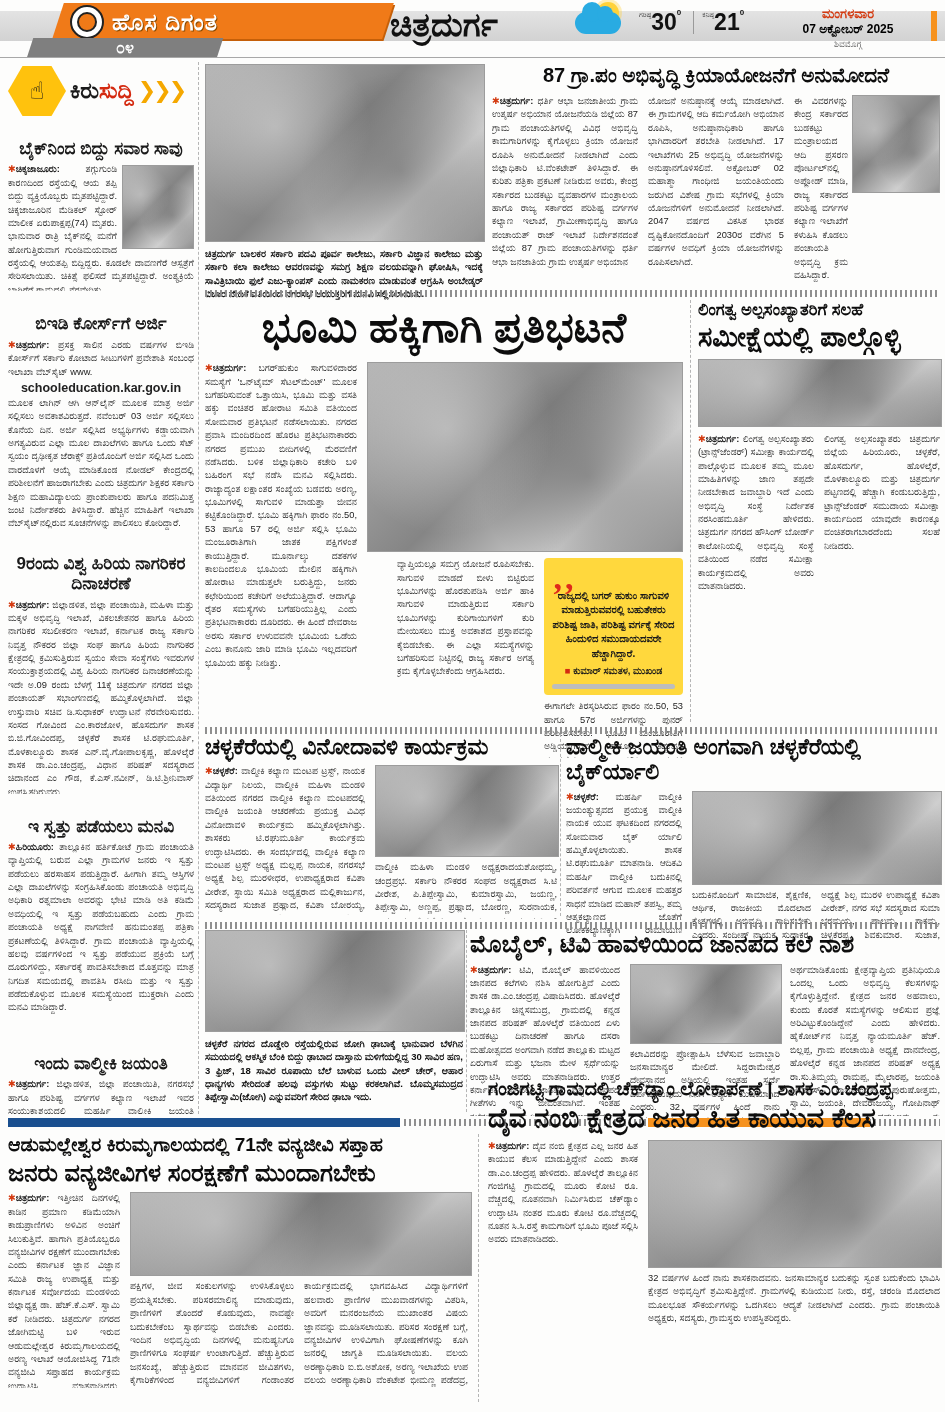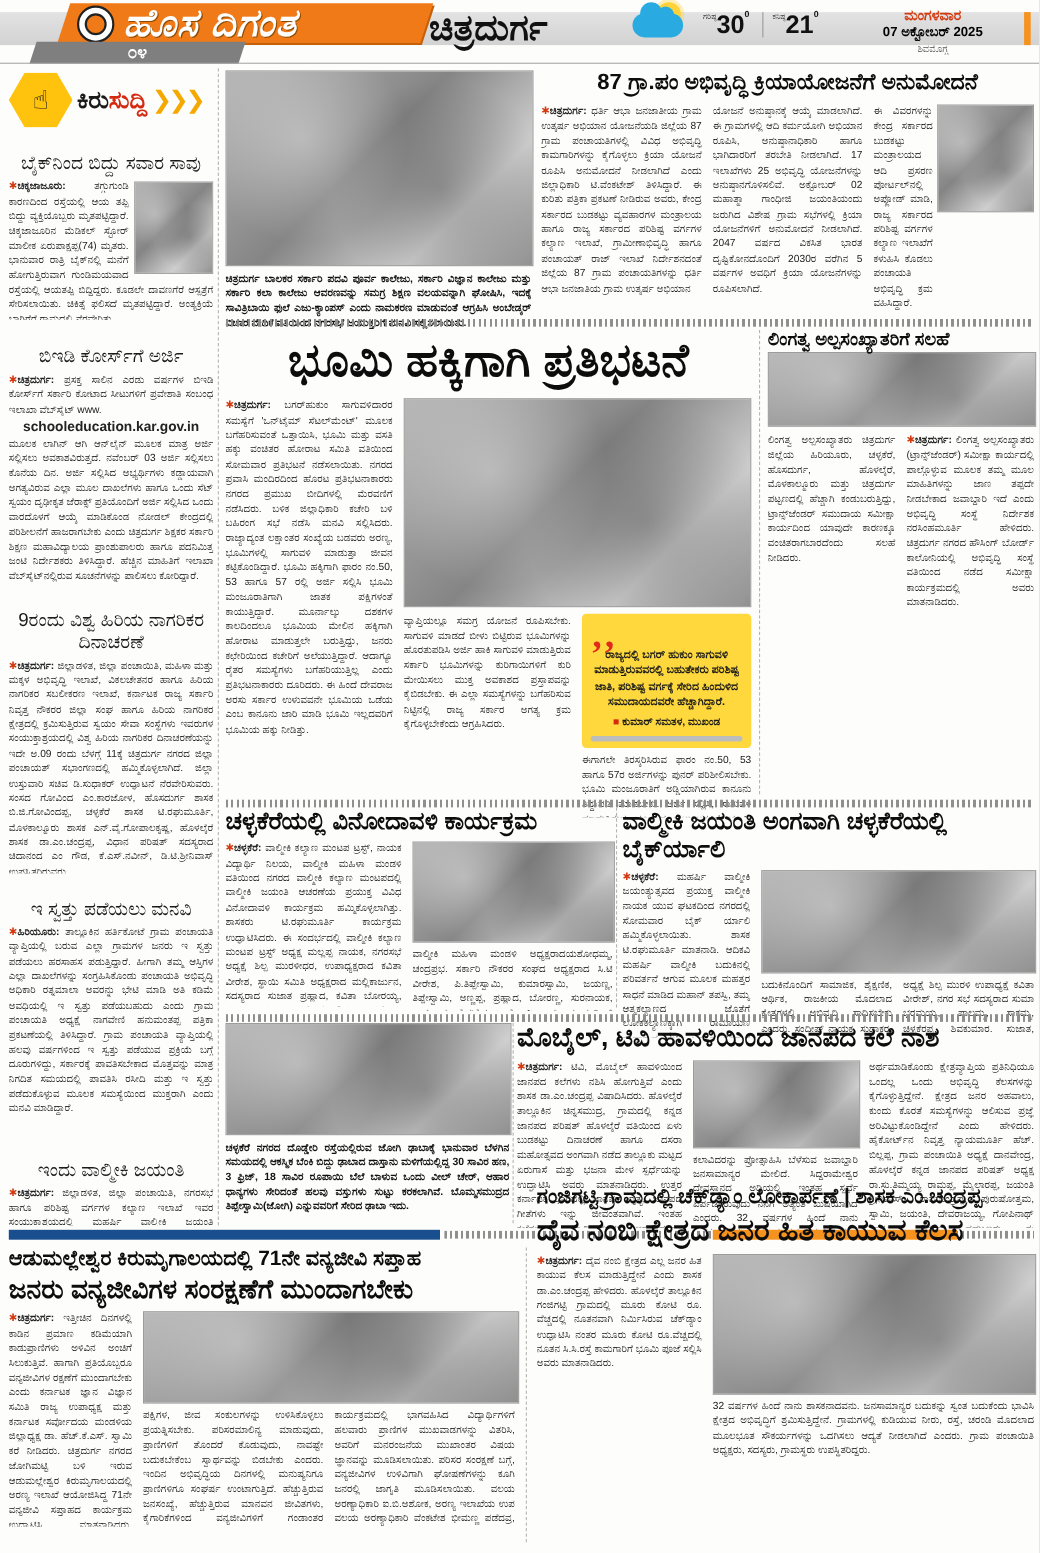--- a/index.html
+++ b/index.html
@@ -9,22 +9,22 @@
   
   .hdr-grayband{position:absolute;left:0;top:11px;width:945px;height:30px;
      background:linear-gradient(#e3e3e3,#d2d2d2);}
   .hdr-orange{position:absolute;left:58px;top:3px;width:330px;height:36px;background:#f07a18;
      transform:skewX(-18deg);box-shadow:2px 2px 0 #c55f08;}
   .hdr-logo-line{position:absolute;left:70px;top:4px;width:330px;height:36px;display:flex;
      align-items:center;gap:8px;}
   .logo-circle{width:30px;height:30px;border-radius:50%;background:#fff;border:2px solid #222;
      display:flex;align-items:center;justify-content:center;}
   .logo-inner{width:16px;height:16px;border-radius:50%;background:#f07a18;border:2px solid #222;}
-  .paper-name{font-size:35px;font-weight:bold;color:#fff;letter-spacing:1px;
-     text-shadow:1px 1px 0 #8a4a00;font-style:italic;}
+  .paper-name{font-size:23px;font-weight:bold;color:#fff;letter-spacing:1px;
+     text-shadow:1px 1px 0 #8a4a00;}
   .hdr-gray-par{position:absolute;left:30px;top:38px;width:190px;height:20px;background:#7f7f7f;
      transform:skewX(-18deg);display:flex;align-items:center;justify-content:center;}
   .page-num{color:#fff;font-size:16px;font-weight:bold;transform:skewX(18deg);}
   .edition-title{position:absolute;left:390px;top:6px;font-size:33px;font-weight:900;color:#111;}
   .weather{position:absolute;left:555px;top:2px;display:flex;align-items:center;}
   .sun{position:absolute;left:42px;top:0;width:22px;height:22px;border-radius:50%;background:#ffd23a;
      box-shadow:0 0 0 3px rgba(255,210,58,.35);}
   .cloud{position:absolute;left:20px;top:10px;width:46px;height:22px;background:#29abe2;
      border-radius:12px;}
   .cloud:before{content:"";position:absolute;left:7px;top:-10px;width:20px;height:20px;
@@ -60,21 +60,21 @@
   .kicker{font-weight:900;color:#0d0d0d;line-height:1.2;}
   
   #leftcol{position:absolute;left:8px;top:62px;width:186px;height:1052px;overflow:hidden;}
   .badge-row{display:flex;align-items:center;gap:4px;margin:4px 0 8px 0;}
   .hex{width:58px;height:50px;background:#ffc20d;
      clip-path:polygon(25% 0,75% 0,100% 50%,75% 100%,25% 100%,0 50%);
      display:flex;align-items:center;justify-content:center;font-size:24px;}
   .badge-title{font-size:22px;font-weight:900;}
   .badge-red{color:#d42a10;}
   .badge-chev{color:#f5a800;font-size:22px;font-weight:900;letter-spacing:-3px;}
-  .brief-h{font-size:17px;font-weight:400;text-align:center;line-height:1.2;margin:23px 0 4px 0;}
+  .brief-h{font-size:17px;font-weight:700;text-align:center;line-height:1.2;margin:23px 0 4px 0;}
   .brief-photo{float:right;width:70px;height:82px;margin:2px 0 2px 5px;}
   .url{display:block;text-align:center;font-weight:bold;font-size:12.5px;margin:0 0;}
   
   #tphoto{position:absolute;left:205px;top:64px;width:278px;}
   #tphoto .photo{width:278px;height:176px;}
   #tphoto .caption{margin-top:5px;height:66px;overflow:hidden;}
   #art87{position:absolute;left:492px;top:64px;width:448px;}
   #art87 .art-head{font-size:20px;margin-bottom:8px;}
   .cols{display:flex;gap:10px;}
   
@@ -232,46 +232,47 @@
   <div id="mainart">
     <div class="art-head">ಭೂಮಿ ಹಕ್ಕಿಗಾಗಿ ಪ್ರತಿಭಟನೆ</div>
     <div class="cols">
       <div class="body-txt" style="width:152px;height:352px;">
         <span class="star">✱</span><span class="dateline">ಚಿತ್ರದುರ್ಗ:</span>
         <span>ಬಗರ್‌ಹುಕುಂ ಸಾಗುವಳಿದಾರರ ಸಮಸ್ಯೆಗೆ 'ಒನ್‌ಟೈಮ್ ಸೆಟಲ್‌ಮೆಂಟ್' ಮೂಲಕ ಬಗೆಹರಿಸುವಂತೆ ಒತ್ತಾಯಿಸಿ, ಭೂಮಿ ಮತ್ತು ವಸತಿ ಹಕ್ಕು ವಂಚಿತರ ಹೋರಾಟ ಸಮಿತಿ ವತಿಯಿಂದ ಸೋಮವಾರ ಪ್ರತಿಭಟನೆ ನಡೆಸಲಾಯಿತು. ನಗರದ ಪ್ರವಾಸಿ ಮಂದಿರದಿಂದ ಹೊರಟ ಪ್ರತಿಭಟನಾಕಾರರು ನಗರದ ಪ್ರಮುಖ ಬೀದಿಗಳಲ್ಲಿ ಮೆರವಣಿಗೆ ನಡೆಸಿದರು. ಬಳಿಕ ಜಿಲ್ಲಾಧಿಕಾರಿ ಕಚೇರಿ ಬಳಿ ಬಹಿರಂಗ ಸಭೆ ನಡೆಸಿ ಮನವಿ ಸಲ್ಲಿಸಿದರು. ರಾಜ್ಯಾದ್ಯಂತ ಲಕ್ಷಾಂತರ ಸಂಖ್ಯೆಯ ಬಡವರು ಅರಣ್ಯ, ಭೂಮಿಗಳಲ್ಲಿ ಸಾಗುವಳಿ ಮಾಡುತ್ತಾ ಜೀವನ ಕಟ್ಟಿಕೊಂಡಿದ್ದಾರೆ. ಭೂಮಿ ಹಕ್ಕಿಗಾಗಿ ಫಾರಂ ನಂ.50, 53 ಹಾಗೂ 57 ರಲ್ಲಿ ಅರ್ಜಿ ಸಲ್ಲಿಸಿ ಭೂಮಿ ಮಂಜೂರಾತಿಗಾಗಿ ಜಾತಕ ಪಕ್ಷಿಗಳಂತೆ ಕಾಯುತ್ತಿದ್ದಾರೆ. ಮೂರ್ನಾಲ್ಕು ದಶಕಗಳ ಕಾಲದಿಂದಲೂ ಭೂಮಿಯ ಮೇಲಿನ ಹಕ್ಕಿಗಾಗಿ ಹೋರಾಟ ಮಾಡುತ್ತಲೇ ಬರುತ್ತಿದ್ದು, ಜನರು ಕಛೇರಿಯಿಂದ ಕಚೇರಿಗೆ ಅಲೆಯುತ್ತಿದ್ದಾರೆ. ಆದಾಗ್ಯೂ ರೈತರ ಸಮಸ್ಯೆಗಳು ಬಗೆಹರಿಯುತ್ತಿಲ್ಲ ಎಂದು ಪ್ರತಿಭಟನಾಕಾರರು ದೂರಿದರು. ಈ ಹಿಂದೆ ದೇವರಾಜ ಅರಸು ಸರ್ಕಾರ ಉಳುವವನೇ ಭೂಮಿಯ ಒಡೆಯ ಎಂಬ ಕಾನೂನು ಜಾರಿ ಮಾಡಿ ಭೂಮಿ ಇಲ್ಲದವರಿಗೆ ಭೂಮಿಯ ಹಕ್ಕು ನೀಡಿತ್ತು.</span>
       </div>
       <div style="width:316px;">
         <div id="mainphoto" class="photo"></div>
         <div class="cols" style="margin-top:6px;">
-          <div class="body-txt" style="width:152px;height:152px;">ವ್ಯಾಪ್ತಿಯಲ್ಲೂ ಸಮಗ್ರ ಯೋಜನೆ ರೂಪಿಸಬೇಕು. ಸಾಗುವಳಿ ಮಾಡದೆ ಬೀಳು ಬಿಟ್ಟಿರುವ ಭೂಮಿಗಳನ್ನು ಹೊರತುಪಡಿಸಿ ಅರ್ಜಿ ಹಾಕಿ ಸಾಗುವಳಿ ಮಾಡುತ್ತಿರುವ ಸರ್ಕಾರಿ ಭೂಮಿಗಳನ್ನು ಕುರಿಗಾಯಿಗಳಿಗೆ ಕುರಿ ಮೇಯಿಸಲು ಮುಕ್ತ ಅವಕಾಶದ ಪ್ರಸ್ತಾಪವನ್ನು ಕೈಬಿಡಬೇಕು. ಈ ಎಲ್ಲಾ ಸಮಸ್ಯೆಗಳನ್ನು ಬಗೆಹರಿಸುವ ನಿಟ್ಟಿನಲ್ಲಿ ರಾಜ್ಯ ಸರ್ಕಾರ ಅಗತ್ಯ ಕ್ರಮ ಕೈಗೊಳ್ಳಬೇಕೆಂದು ಆಗ್ರಹಿಸಿದರು.</div>
+          <div class="body-txt" style="width:152px;height:152px;margin-left:30px;">ವ್ಯಾಪ್ತಿಯಲ್ಲೂ ಸಮಗ್ರ ಯೋಜನೆ ರೂಪಿಸಬೇಕು. ಸಾಗುವಳಿ ಮಾಡದೆ ಬೀಳು ಬಿಟ್ಟಿರುವ ಭೂಮಿಗಳನ್ನು ಹೊರತುಪಡಿಸಿ ಅರ್ಜಿ ಹಾಕಿ ಸಾಗುವಳಿ ಮಾಡುತ್ತಿರುವ ಸರ್ಕಾರಿ ಭೂಮಿಗಳನ್ನು ಕುರಿಗಾಯಿಗಳಿಗೆ ಕುರಿ ಮೇಯಿಸಲು ಮುಕ್ತ ಅವಕಾಶದ ಪ್ರಸ್ತಾಪವನ್ನು ಕೈಬಿಡಬೇಕು. ಈ ಎಲ್ಲಾ ಸಮಸ್ಯೆಗಳನ್ನು ಬಗೆಹರಿಸುವ ನಿಟ್ಟಿನಲ್ಲಿ ರಾಜ್ಯ ಸರ್ಕಾರ ಅಗತ್ಯ ಕ್ರಮ ಕೈಗೊಳ್ಳಬೇಕೆಂದು ಆಗ್ರಹಿಸಿದರು.</div>
           <div style="width:154px;">
             <div class="quote-box">
               <div class="quote-mark">‚‚</div>
               <div class="quote-txt">ರಾಜ್ಯದಲ್ಲಿ ಬಗರ್ ಹುಕುಂ ಸಾಗುವಳಿ ಮಾಡುತ್ತಿರುವವರಲ್ಲಿ ಬಹುತೇಕರು ಪರಿಶಿಷ್ಟ ಜಾತಿ, ಪರಿಶಿಷ್ಟ ವರ್ಗಕ್ಕೆ ಸೇರಿದ ಹಿಂದುಳಿದ ಸಮುದಾಯದವರೇ ಹೆಚ್ಚಾಗಿದ್ದಾರೆ.</div>
               <div class="quote-attr"><span class="sq">■ </span><span>ಕುಮಾರ್ ಸಮತಳ, ಮುಖಂಡ</span></div>
               <div class="quote-rule"></div>
             </div>
             <div class="body-txt" style="height:58px;margin-top:5px;">ಈಗಾಗಲೇ ತಿರಸ್ಕರಿಸಿರುವ ಫಾರಂ ನಂ.50, 53 ಹಾಗೂ 57ರ ಅರ್ಜಿಗಳನ್ನು ಪುನರ್ ಪರಿಶೀಲಿಸಬೇಕು. ಭೂಮಿ ಮಂಜೂರಾತಿಗೆ ಅಡ್ಡಿಯಾಗಿರುವ ಕಾನೂನು ತಿದ್ದುಪಡಿ ಮಾಡಬೇಕು. ಅರ್ಜಿ ಸಲ್ಲಿಸಿ, ಸಾಗುವಳಿ ಮಾಡುತ್ತಿರುವ ಭೂರಹಿತ ಕುಟುಂಬಗಳಿಗೆ ಭೂಮಿ ಮಂಜೂರಾತಿ ನೀಡಬೇಕು. ಗೋಮಾಳದಲ್ಲಿರುವ ಅರಣ್ಯ–ಕಂದಾಯ ಇಲಾಖೆ ಭೂಮಿಗಳ ಜಂಟಿ ಸರ್ವೆ ನಡೆಸಬೇಕು ಎಂದು ಒತ್ತಾಯಿಸಿದರು.</div>
           </div>
         </div>
       </div>
     </div>
   </div>
 
   <div class="vdash" style="left:690px;top:300px;height:422px;"></div>
 
   <div id="survey">
     <div class="kicker">ಲಿಂಗತ್ವ ಅಲ್ಪಸಂಖ್ಯಾತರಿಗೆ ಸಲಹೆ</div>
+    <div class="art-head">ಸಮೀಕ್ಷೆಯಲ್ಲಿ ಪಾಲ್ಗೊಳ್ಳಿ</div>
     <div class="photo"></div>
     <div class="cols">
+      <div class="body-txt" style="width:116px;height:300px;">
+        <span class="star">✱</span><span class="dateline">ಚಿತ್ರದುರ್ಗ:</span>
+        <span>ಲಿಂಗತ್ವ ಅಲ್ಪಸಂಖ್ಯಾತರು (ಟ್ರಾನ್ಸ್‌ಜೆಂಡರ್) ಸಮೀಕ್ಷಾ ಕಾರ್ಯದಲ್ಲಿ ಪಾಲ್ಗೊಳ್ಳುವ ಮೂಲಕ ತಮ್ಮ ಮೂಲ ಮಾಹಿತಿಗಳನ್ನು ಜಾಣ ತಪ್ಪದೇ ನೀಡಬೇಕಾದ ಜವಾಬ್ದಾರಿ ಇದೆ ಎಂದು ಅಭಿವೃದ್ಧಿ ಸಂಸ್ಥೆ ನಿರ್ದೇಶಕ ನರಸಿಂಹಮೂರ್ತಿ ಹೇಳಿದರು. ಚಿತ್ರದುರ್ಗ ನಗರದ ಹೌಸಿಂಗ್ ಬೋರ್ಡ್ ಕಾಲೋನಿಯಲ್ಲಿ ಅಭಿವೃದ್ಧಿ ಸಂಸ್ಥೆ ವತಿಯಿಂದ ನಡೆದ ಸಮೀಕ್ಷಾ ಕಾರ್ಯಕ್ರಮದಲ್ಲಿ ಅವರು ಮಾತನಾಡಿದರು.</span>
+      </div>
       <div class="body-txt" style="width:116px;height:300px;">ಲಿಂಗತ್ವ ಅಲ್ಪಸಂಖ್ಯಾತರು ಚಿತ್ರದುರ್ಗ ಜಿಲ್ಲೆಯ ಹಿರಿಯೂರು, ಚಳ್ಳಕೆರೆ, ಹೊಸದುರ್ಗ, ಹೊಳಲ್ಕೆರೆ, ಮೊಳಕಾಲ್ಮೂರು ಮತ್ತು ಚಿತ್ರದುರ್ಗ ಪಟ್ಟಣದಲ್ಲಿ ಹೆಚ್ಚಾಗಿ ಕಂಡುಬರುತ್ತಿದ್ದು, ಟ್ರಾನ್ಸ್‌ಜೆಂಡರ್ ಸಮುದಾಯ ಸಮೀಕ್ಷಾ ಕಾರ್ಯದಿಂದ ಯಾವುದೇ ಕಾರಣಕ್ಕೂ ವಂಚಿತರಾಗಬಾರದೆಂದು ಸಲಹೆ ನೀಡಿದರು.</div>
-      <div class="body-txt" style="width:116px;height:300px;">
-        <span class="star">✱</span><span class="dateline">ಚಿತ್ರದುರ್ಗ:</span>
-        <span>ಲಿಂಗತ್ವ ಅಲ್ಪಸಂಖ್ಯಾತರು (ಟ್ರಾನ್ಸ್‌ಜೆಂಡರ್) ಸಮೀಕ್ಷಾ ಕಾರ್ಯದಲ್ಲಿ ಪಾಲ್ಗೊಳ್ಳುವ ಮೂಲಕ ತಮ್ಮ ಮೂಲ ಮಾಹಿತಿಗಳನ್ನು ಜಾಣ ತಪ್ಪದೇ ನೀಡಬೇಕಾದ ಜವಾಬ್ದಾರಿ ಇದೆ ಎಂದು ಅಭಿವೃದ್ಧಿ ಸಂಸ್ಥೆ ನಿರ್ದೇಶಕ ನರಸಿಂಹಮೂರ್ತಿ ಹೇಳಿದರು. ಚಿತ್ರದುರ್ಗ ನಗರದ ಹೌಸಿಂಗ್ ಬೋರ್ಡ್ ಕಾಲೋನಿಯಲ್ಲಿ ಅಭಿವೃದ್ಧಿ ಸಂಸ್ಥೆ ವತಿಯಿಂದ ನಡೆದ ಸಮೀಕ್ಷಾ ಕಾರ್ಯಕ್ರಮದಲ್ಲಿ ಅವರು ಮಾತನಾಡಿದರು.</span>
-      </div>
     </div>
   </div>
 
   <div class="hdots" style="left:205px;top:727px;width:735px;"></div>
 
   <div id="vinoda">
     <div class="art-head">ಚಳ್ಳಕೆರೆಯಲ್ಲಿ ವಿನೋದಾವಳಿ ಕಾರ್ಯಕ್ರಮ</div>
     <div class="cols">
       <div class="body-txt" style="width:160px;height:150px;">
         <span class="star">✱</span><span class="dateline">ಚಳ್ಳಕೆರೆ:</span>

